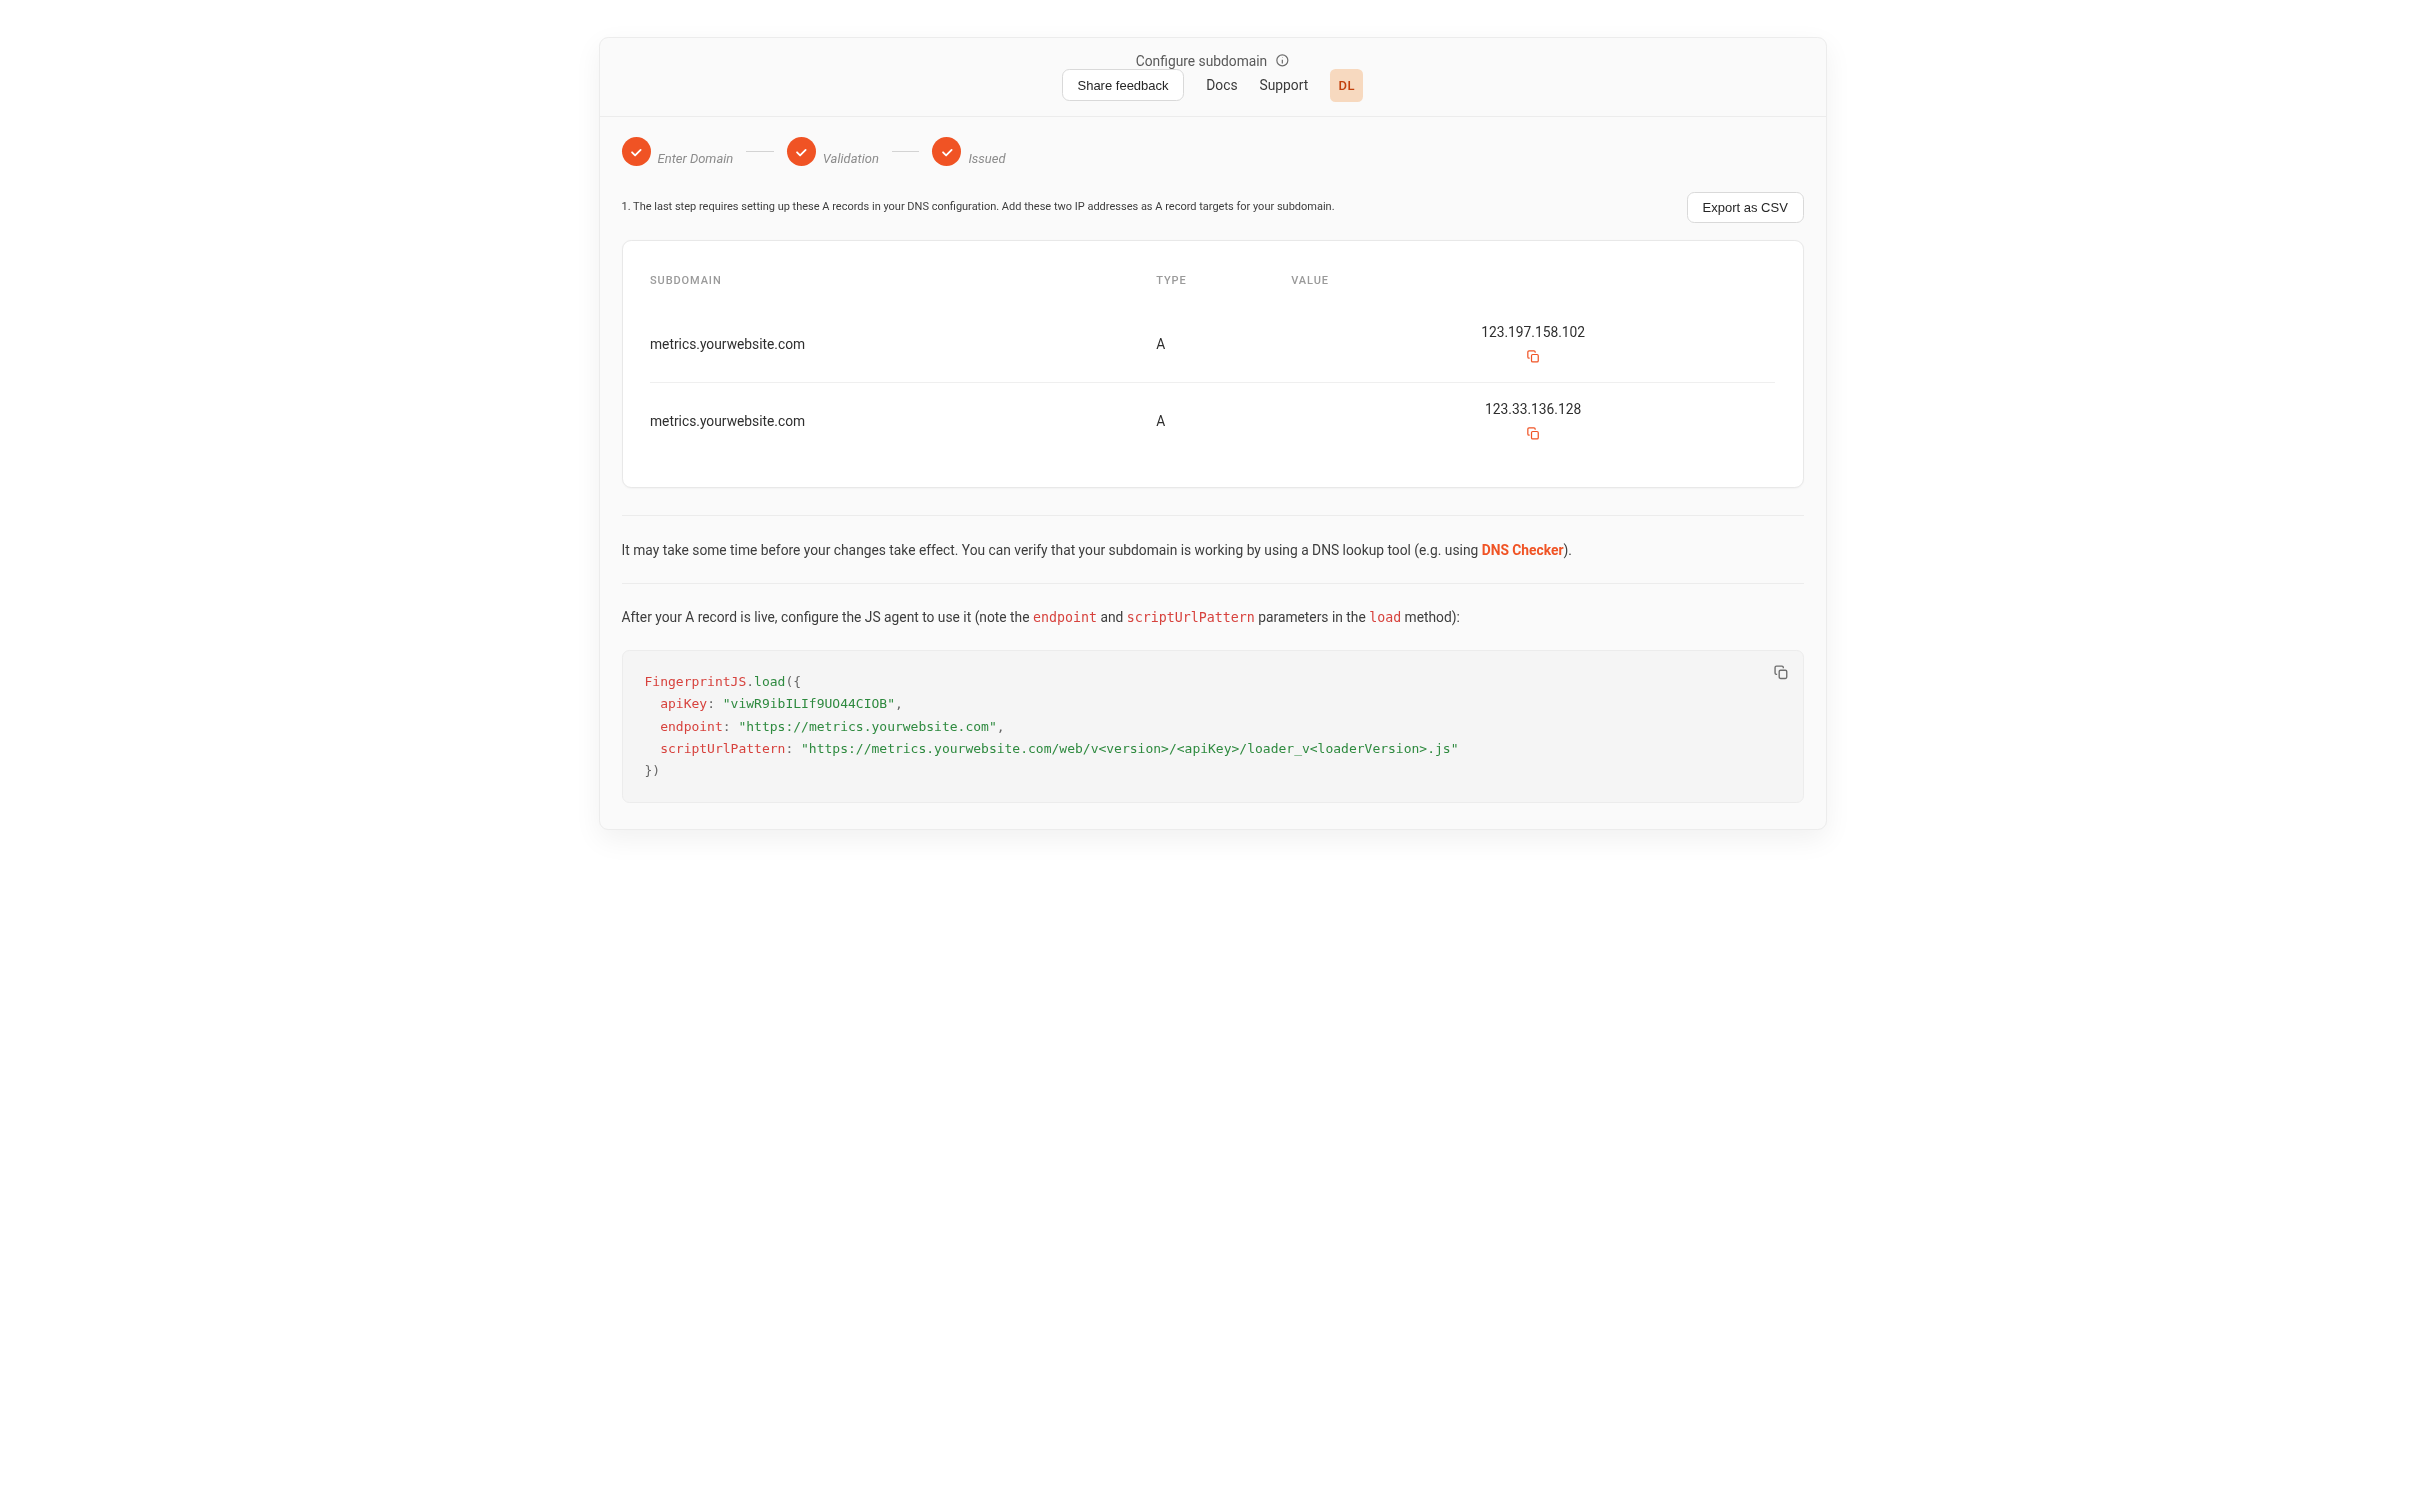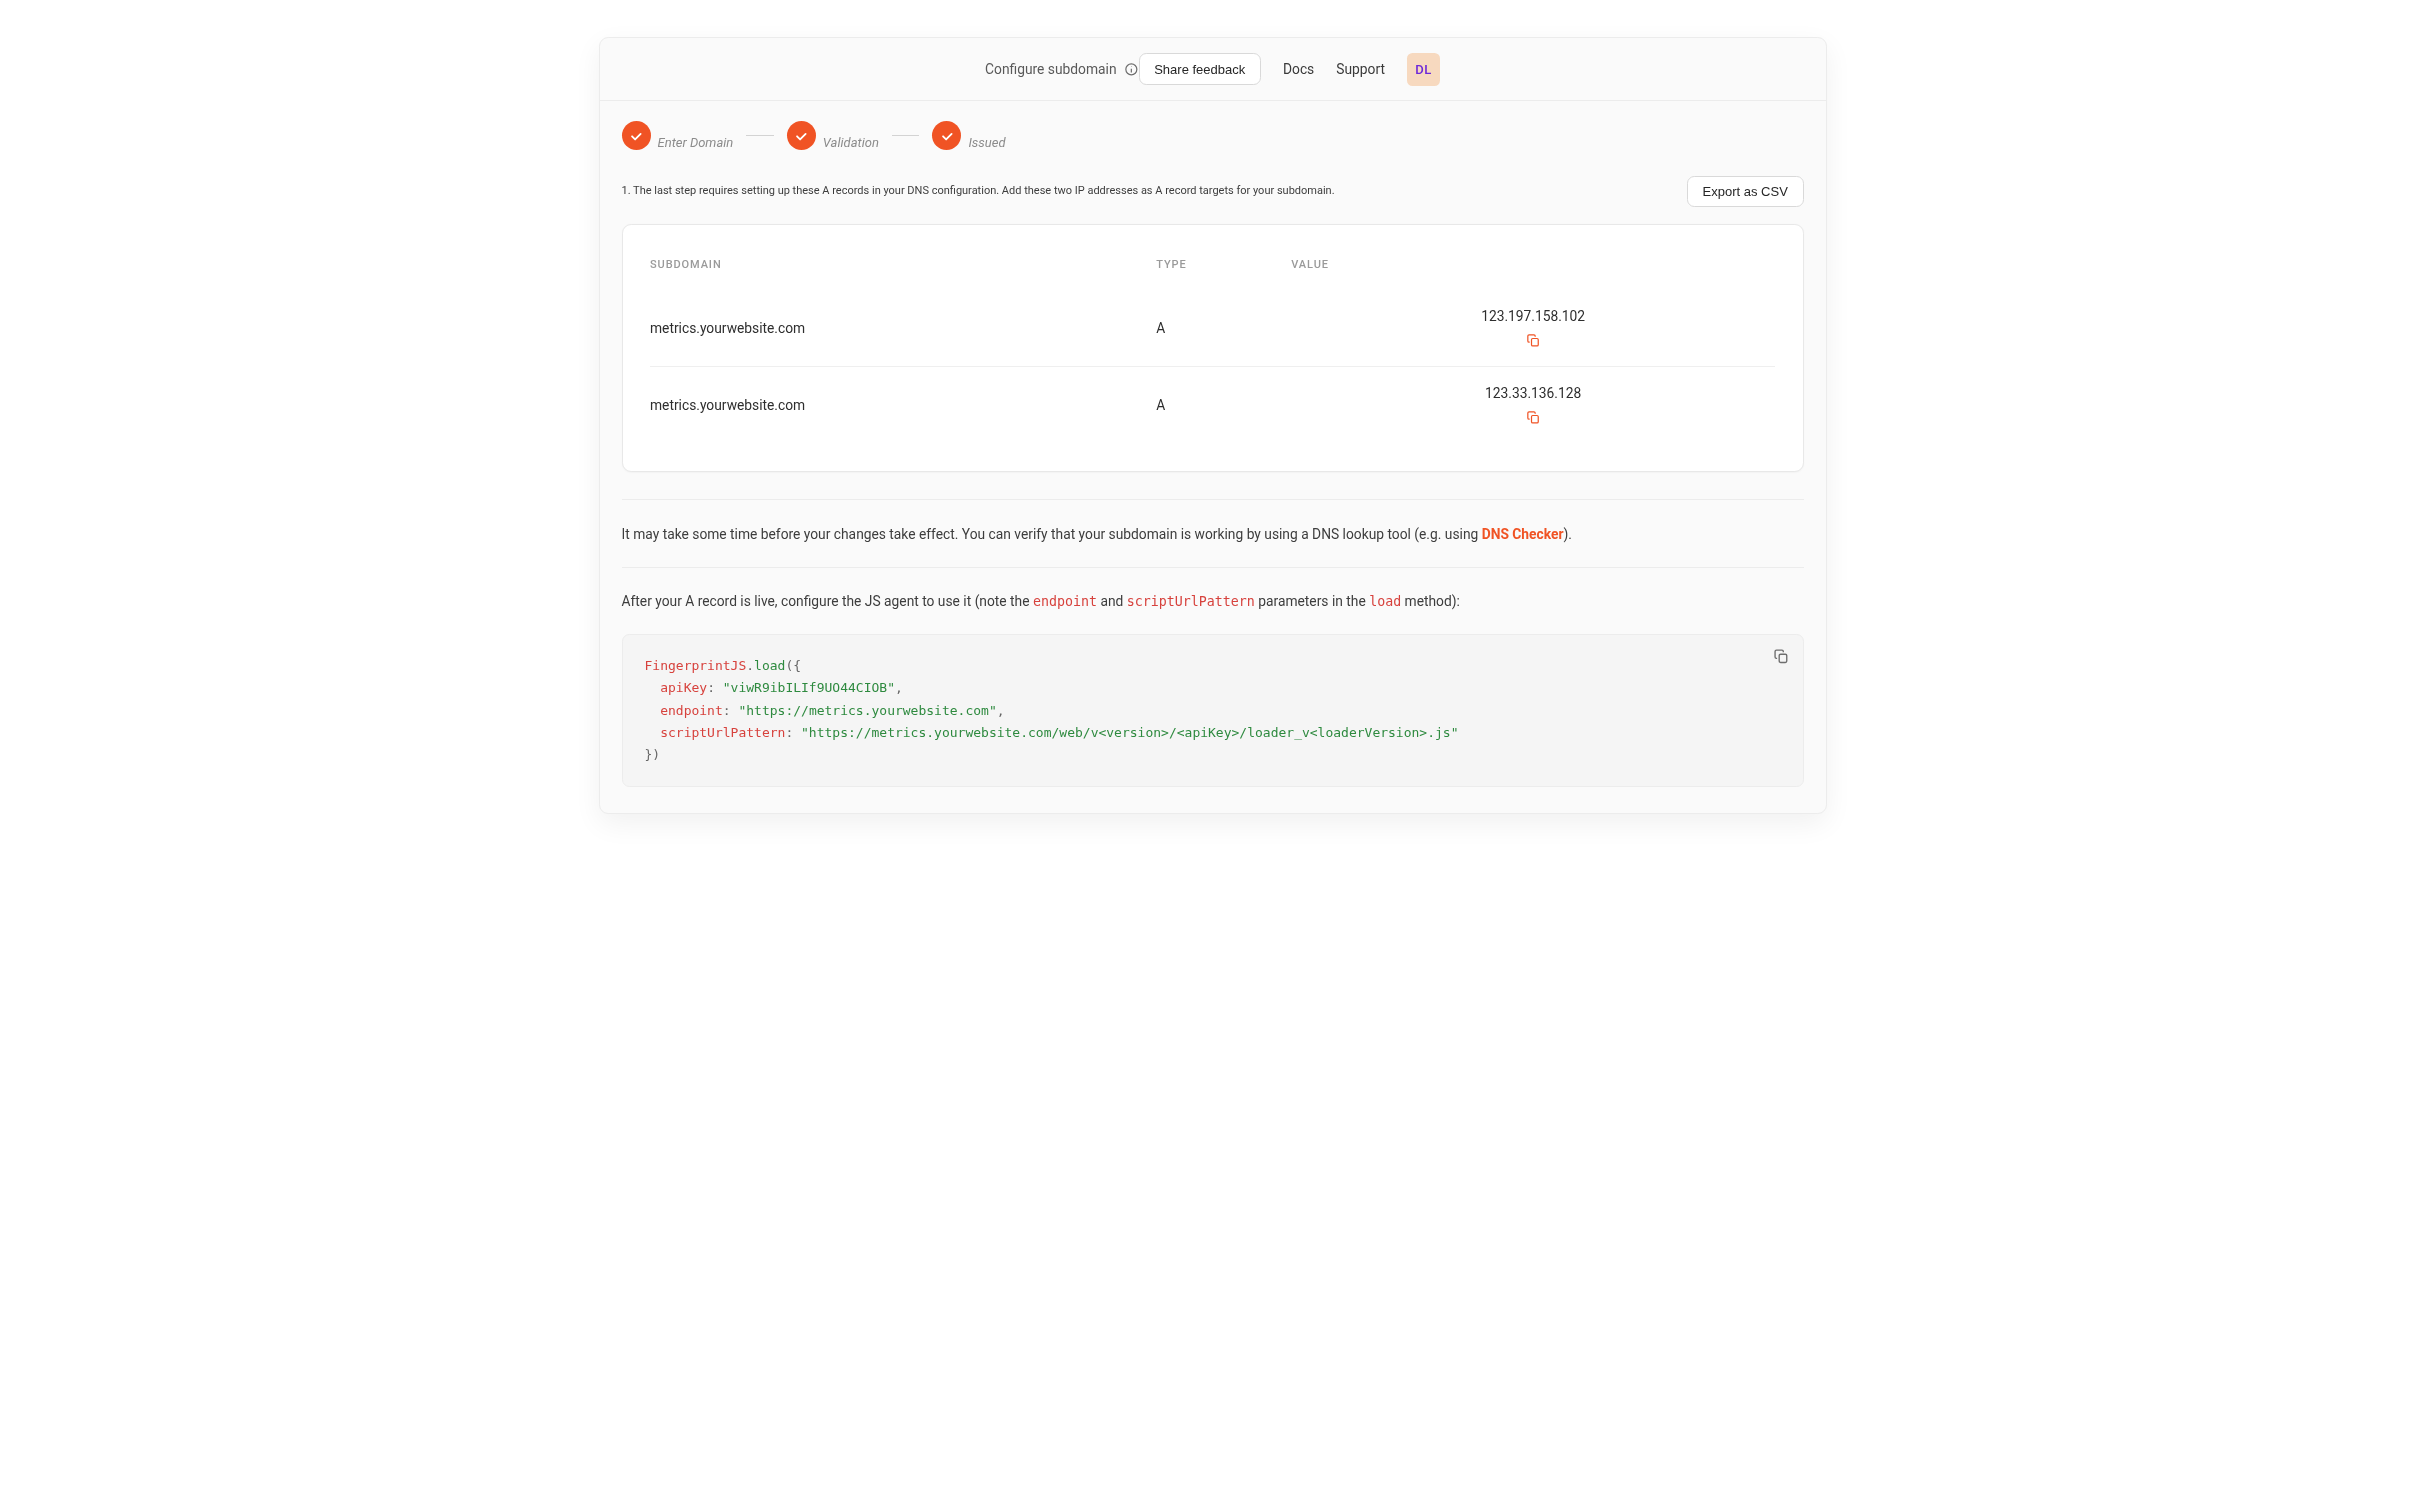--- a/index.html
+++ b/index.html
@@ -22,20 +22,21 @@
     overflow: hidden;
   }
 
   
   .header {
     display: flex;
     align-items: center;
     justify-content: center;
     padding: 14.7px 22px;
     border-bottom: 0.9px solid #ececec;
+    flex-direction: column;
   }
   .header-left {
     display: flex;
     align-items: center;
     gap: 7.3px;
     color: #595959;
     font-size: 13.8px;
   }
   .header-right {
     display: flex;
@@ -63,21 +64,21 @@
     font-size: 13.8px;
     text-decoration: none;
     cursor: pointer;
   }
   .avatar {
     width: 33px; height: 33px;
     display: inline-flex;
     align-items: center; justify-content: center;
     border-radius: 5.5px;
     background: #f7d9bf;
-    color: #6d28d9;
+    color: #c2410c;
     font-weight: 500;
     font-size: 13px;
     letter-spacing: 0.5px;
   }
 
   
   .stepper {
     display: flex;
     align-items: center;
     gap: 13px;

